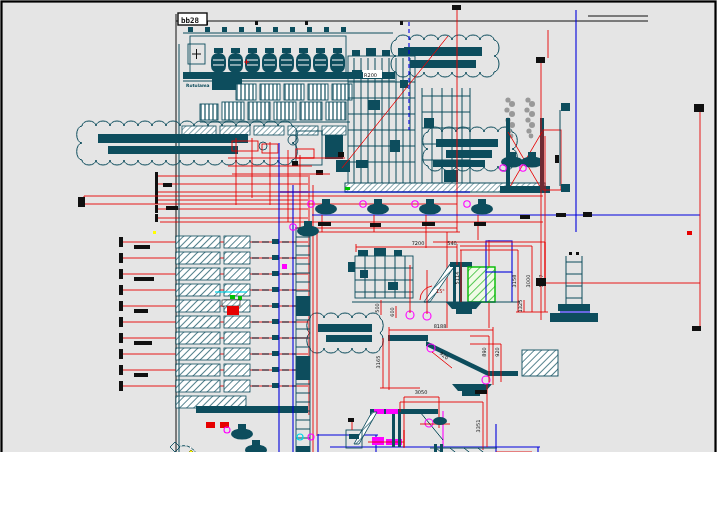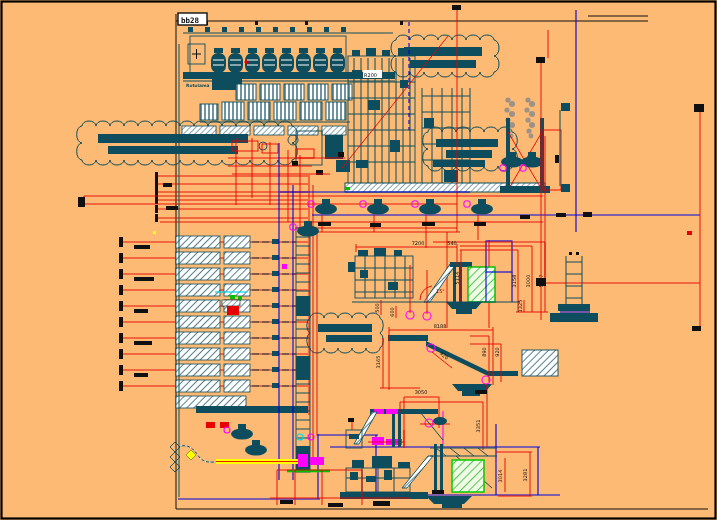--- a/index.html
+++ b/index.html
@@ -1,17 +1,17 @@
 <!DOCTYPE html>
 <html><head>
 <meta charset="utf-8">
 <style>
   html,body{margin:0;padding:0;background:#ffffff;}
   body{font-family:"DejaVu Sans",sans-serif;}
-  .stage{position:relative;width:717px;height:520px;background:#fdba74;overflow:hidden;}
+  .stage{position:relative;width:717px;height:452px;background:#e5e5e5;overflow:hidden;}
   svg{display:block;}
   
   .tl{stroke:#0d4d5d;fill:none;stroke-width:1;}
   .tf{fill:#0d4d5d;stroke:none;}
   .to{fill:none;stroke:#0d4d5d;stroke-width:0.9;}
   
   .rl{stroke:#e60000;fill:none;stroke-width:0.9;}
   .rf{fill:#e60000;stroke:none;}
   .ro{fill:none;stroke:#e60000;stroke-width:0.9;}
   

